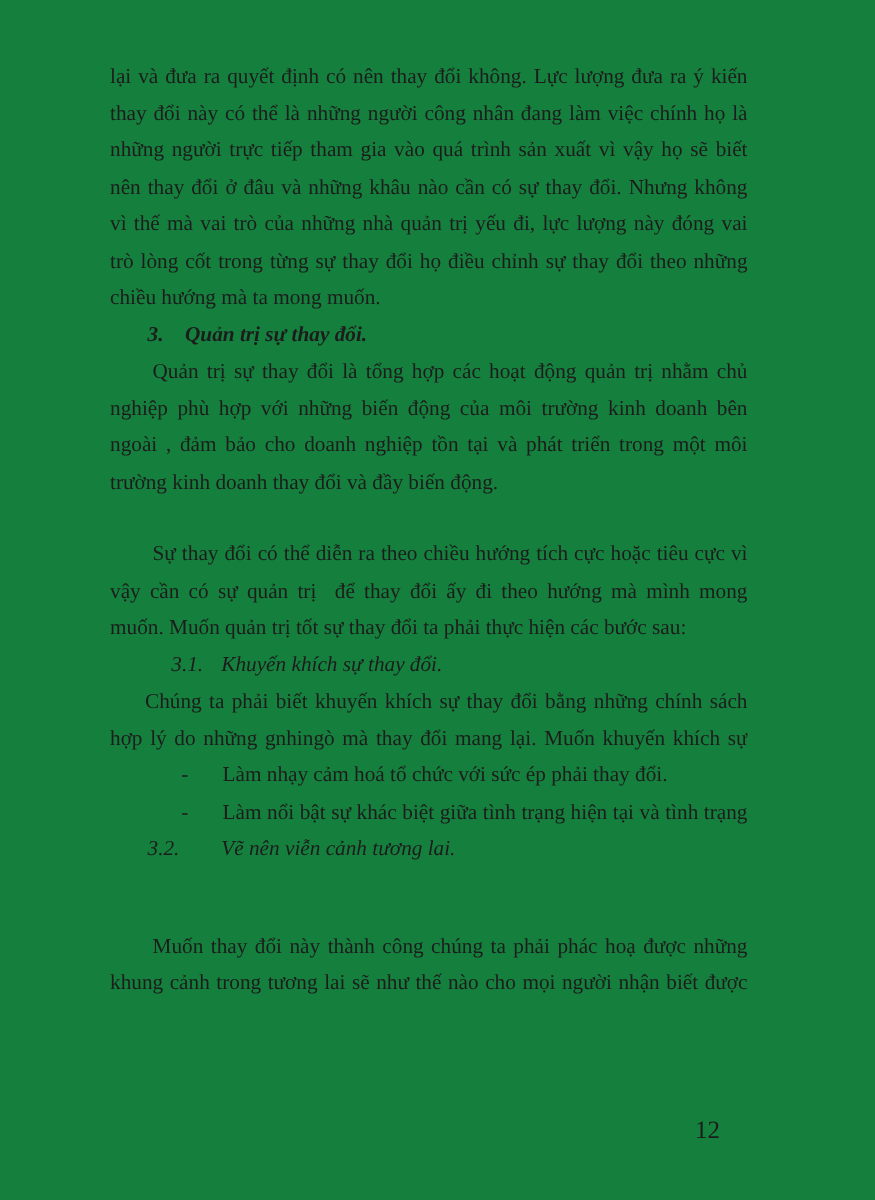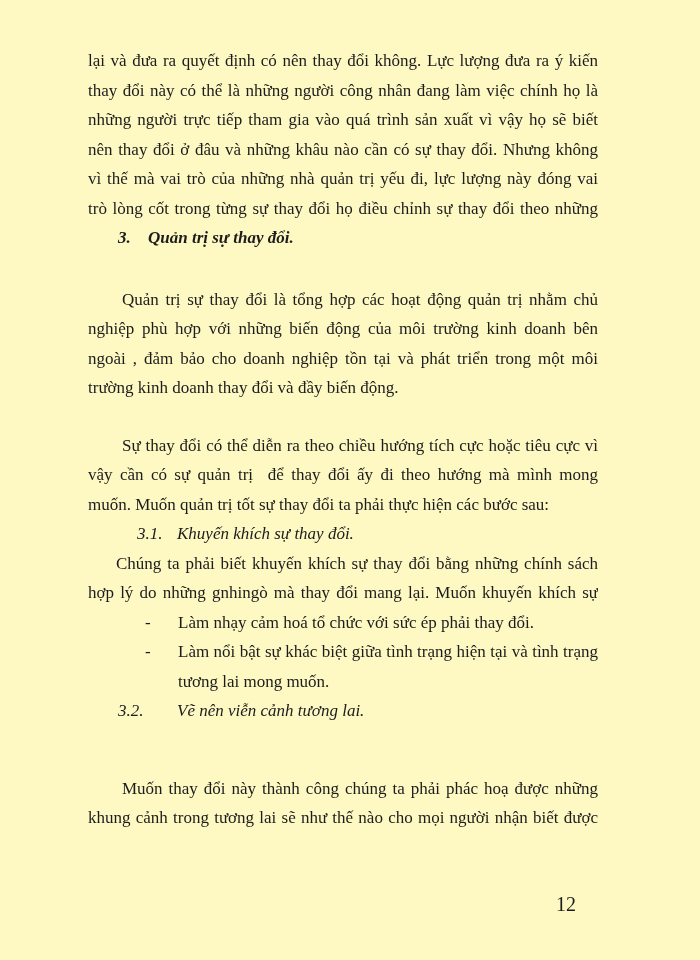--- a/index.html
+++ b/index.html
@@ -4,21 +4,21 @@
 <style>
   html, body {
     margin: 0;
     padding: 0;
     background: #ffffff;
   }
   .page {
     position: relative;
     width: 700px;
     height: 960px;
-    background: #fef9c3;
+    background: #15803d;
     overflow: hidden;
     font-family: "Liberation Serif", "DejaVu Serif", serif;
     color: #1c1c1c;
   }
   .text-block {
     position: absolute;
     left: 88px;
     top: 46px;
     width: 510px;
     font-size: 17px;
@@ -82,32 +82,32 @@
 <body>
 
 <div class="page">
   <div class="text-block">
       <div class="line text just"><span>lại và đưa ra quyết định có nên thay đổi không. Lực lượng đưa ra ý kiến</span></div>
       <div class="line text just"><span>thay đổi này có thể là những người công nhân đang làm việc chính họ là</span></div>
       <div class="line text just"><span>những người trực tiếp tham gia vào quá trình sản xuất vì vậy họ sẽ biết</span></div>
       <div class="line text just"><span>nên thay đổi ở đâu và những khâu nào cần có sự thay đổi. Nhưng không</span></div>
       <div class="line text just"><span>vì thế mà vai trò của những nhà quản trị yếu đi, lực lượng này đóng vai</span></div>
       <div class="line text just"><span>trò lòng cốt trong từng sự thay đổi họ điều chỉnh sự thay đổi theo những</span></div>
+      <div class="line text"><span>chiều hướng mà ta mong muốn.</span></div>
       <div class="line heading"><span class="label">3.</span><span>Quản trị sự thay đổi.</span></div>
-      <div class="line text just" style="padding-left: 34px; margin-top: 32px;"><span>Quản trị sự thay đổi là tổng hợp các hoạt động quản trị nhằm chủ</span></div>
+      <div class="line text just" style="padding-left: 34px;"><span>Quản trị sự thay đổi là tổng hợp các hoạt động quản trị nhằm chủ</span></div>
       <div class="line text just"><span>nghiệp phù hợp với những biến động của môi trường kinh doanh bên</span></div>
       <div class="line text just"><span>ngoài , đảm bảo cho doanh nghiệp tồn tại và phát triển trong một môi</span></div>
       <div class="line text"><span>trường kinh doanh thay đổi và đầy biến động.</span></div>
       <div class="line text just" style="padding-left: 34px; margin-top: 28px;"><span>Sự thay đổi có thể diễn ra theo chiều hướng tích cực hoặc tiêu cực vì</span></div>
       <div class="line text just"><span>vậy cần có sự quản trị &nbsp;để thay đổi ấy đi theo hướng mà mình mong</span></div>
       <div class="line text"><span>muốn. Muốn quản trị tốt sự thay đổi ta phải thực hiện các bước sau:</span></div>
       <div class="line sub1"><span class="label">3.1.</span><span>Khuyến khích sự thay đổi.</span></div>
       <div class="line text just" style="padding-left: 28px;"><span>Chúng ta phải biết khuyến khích sự thay đổi bằng những chính sách</span></div>
       <div class="line text just"><span>hợp lý do những gnhingò mà thay đổi mang lại. Muốn khuyến khích sự</span></div>
       <div class="line li"><span class="bullet">-</span><span>Làm nhạy cảm hoá tổ chức với sức ép phải thay đổi.</span></div>
       <div class="line li just"><span class="bullet">-</span><span>Làm nổi bật sự khác biệt giữa tình trạng hiện tại và tình trạng</span></div>
-      <div class="line licont"><span>tương lai mong muốn.</span></div>
       <div class="line sub2"><span class="label">3.2.</span><span>Vẽ nên viễn cảnh tương lai.</span></div>
       <div class="line text just" style="padding-left: 34px; margin-top: 48px;"><span>Muốn thay đổi này thành công chúng ta phải phác hoạ được những</span></div>
       <div class="line text just"><span>khung cảnh trong tương lai sẽ như thế nào cho mọi người nhận biết được</span></div>
     </div>
   <div class="page-number">12</div>
 </div>
 
 </body></html>

